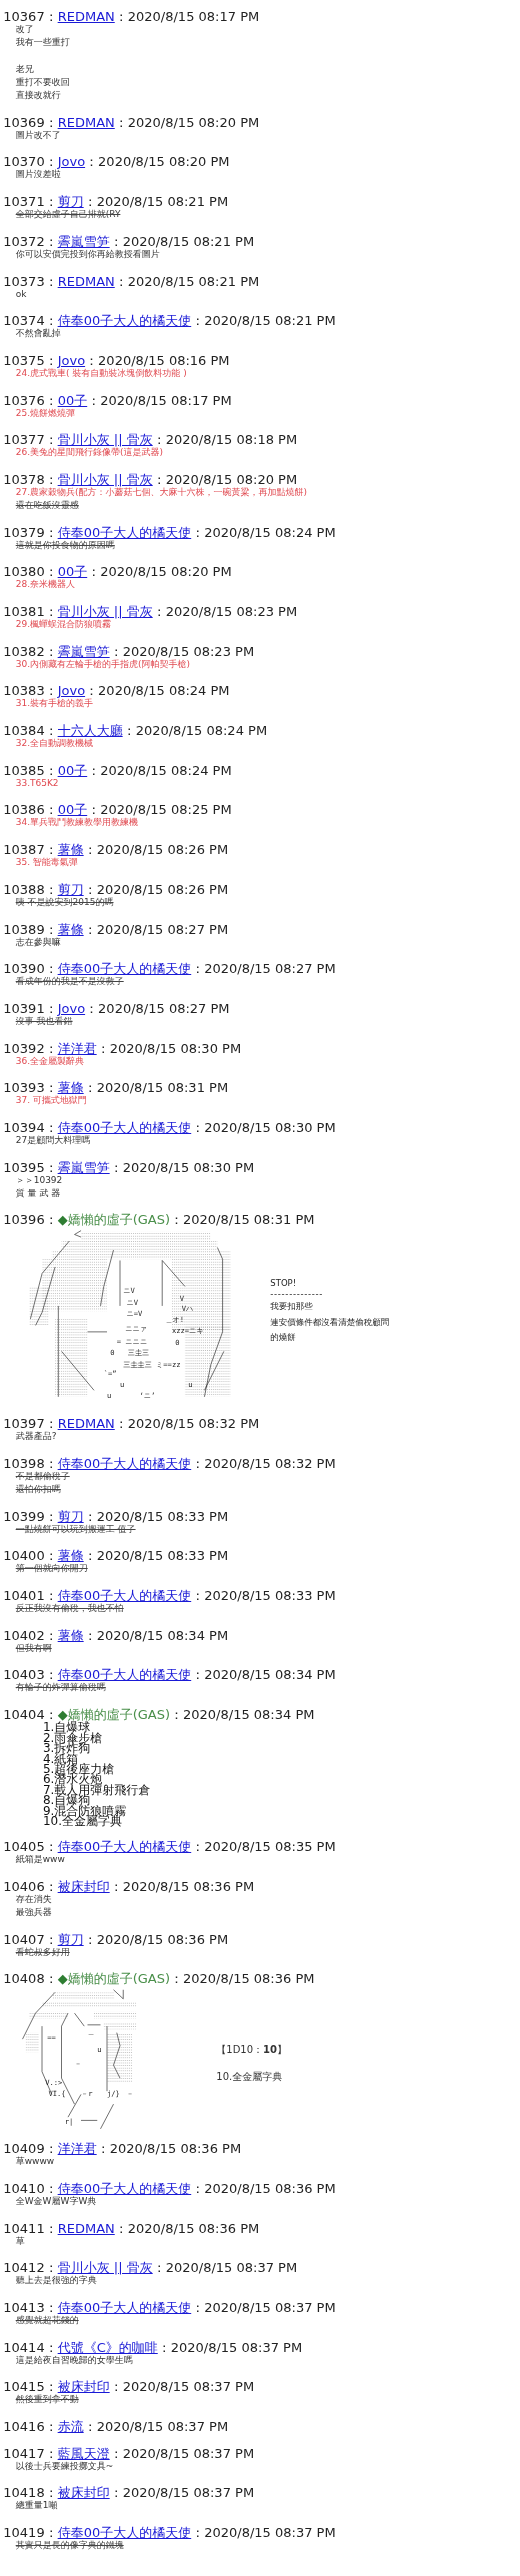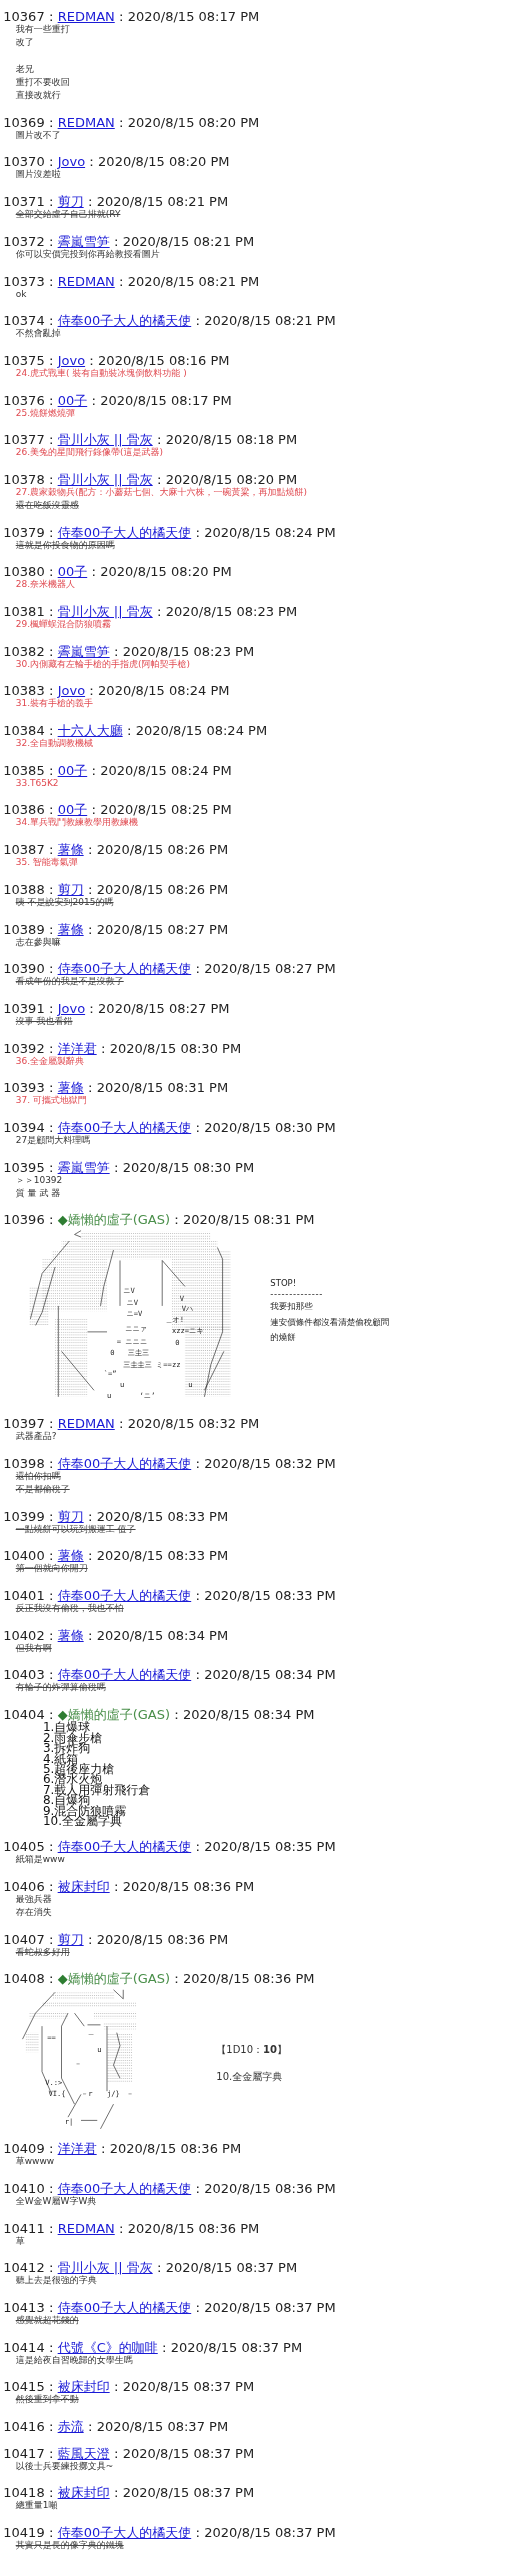--- a/index.html
+++ b/index.html
@@ -33,22 +33,22 @@
   .dice b { font-weight: bold; }
 </style>
 </head>
 <body>
 
 <div id="thread">
   <div id="group1">
       <div class="post">
         <div class="hdr"><span>10367</span><span>：</span><a href="#">REDMAN</a><span>：</span><span>2020/8/15 08:17 PM</span></div>
         <div class="body">
+          <div class="line">改了</div>
           <div class="line">我有一些重打</div>
-          <div class="line">改了</div>
         </div>
       </div>
       <div class="post">
         <div class="body">
           <div class="line">老兄</div>
           <div class="line">重打不要收回</div>
           <div class="line">直接改就行</div>
         </div>
       </div>
       <div class="post">
@@ -286,22 +286,22 @@
   <div id="group2">
       <div class="post">
         <div class="hdr"><span>10397</span><span>：</span><a href="#">REDMAN</a><span>：</span><span>2020/8/15 08:32 PM</span></div>
         <div class="body">
           <div class="line">武器產品?</div>
         </div>
       </div>
       <div class="post">
         <div class="hdr"><span>10398</span><span>：</span><a href="#">侍奉00子大人的橘天使</a><span>：</span><span>2020/8/15 08:32 PM</span></div>
         <div class="body">
+          <div class="line del">不是都偷稅了</div>
           <div class="line del">還怕你扣嗎</div>
-          <div class="line del">不是都偷稅了</div>
         </div>
       </div>
       <div class="post">
         <div class="hdr"><span>10399</span><span>：</span><a href="#">剪刀</a><span>：</span><span>2020/8/15 08:33 PM</span></div>
         <div class="body">
           <div class="line del">一點燒餅可以玩到搬運工 值了</div>
         </div>
       </div>
       <div class="post">
         <div class="hdr"><span>10400</span><span>：</span><a href="#">薯條</a><span>：</span><span>2020/8/15 08:33 PM</span></div>
@@ -350,22 +350,22 @@
   <div id="group3">
       <div class="post">
         <div class="hdr"><span>10405</span><span>：</span><a href="#">侍奉00子大人的橘天使</a><span>：</span><span>2020/8/15 08:35 PM</span></div>
         <div class="body">
           <div class="line">紙箱是www</div>
         </div>
       </div>
       <div class="post">
         <div class="hdr"><span>10406</span><span>：</span><a href="#">被床封印</a><span>：</span><span>2020/8/15 08:36 PM</span></div>
         <div class="body">
+          <div class="line">存在消失</div>
           <div class="line">最強兵器</div>
-          <div class="line">存在消失</div>
         </div>
       </div>
       <div class="post">
         <div class="hdr"><span>10407</span><span>：</span><a href="#">剪刀</a><span>：</span><span>2020/8/15 08:36 PM</span></div>
         <div class="body">
           <div class="line del">看蛇叔多好用</div>
         </div>
       </div>
     </div>
 

